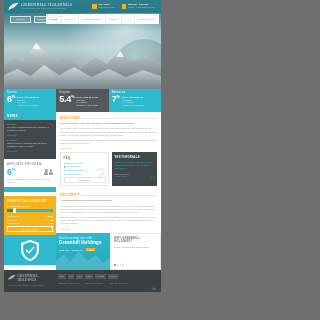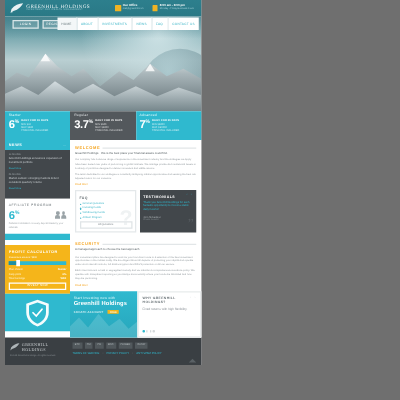--- a/index.html
+++ b/index.html
@@ -285,21 +285,21 @@
             <span class="m0">DAILY FOR 15 DAYS</span>
             <span class="m">MIN $10</span>
             <span class="m">MAX $500</span>
             <span class="m">PRINCIPAL INCLUDED</span>
           </div>
         </div>
       </div>
       <div class="plan gray">
         <div class="plan-name">Regular</div>
         <div class="plan-body">
-          <div class="plan-pct"><span>3.7</span><sup>%</sup></div>
+          <div class="plan-pct"><span>5.4</span><sup>%</sup></div>
           <div class="plan-meta">
             <span class="m0">DAILY FOR 25 DAYS</span>
             <span class="m">MIN $500</span>
             <span class="m">MAX $5000</span>
             <span class="m">PRINCIPAL INCLUDED</span>
           </div>
         </div>
       </div>
       <div class="plan teal">
         <div class="plan-name">Advanced</div>

